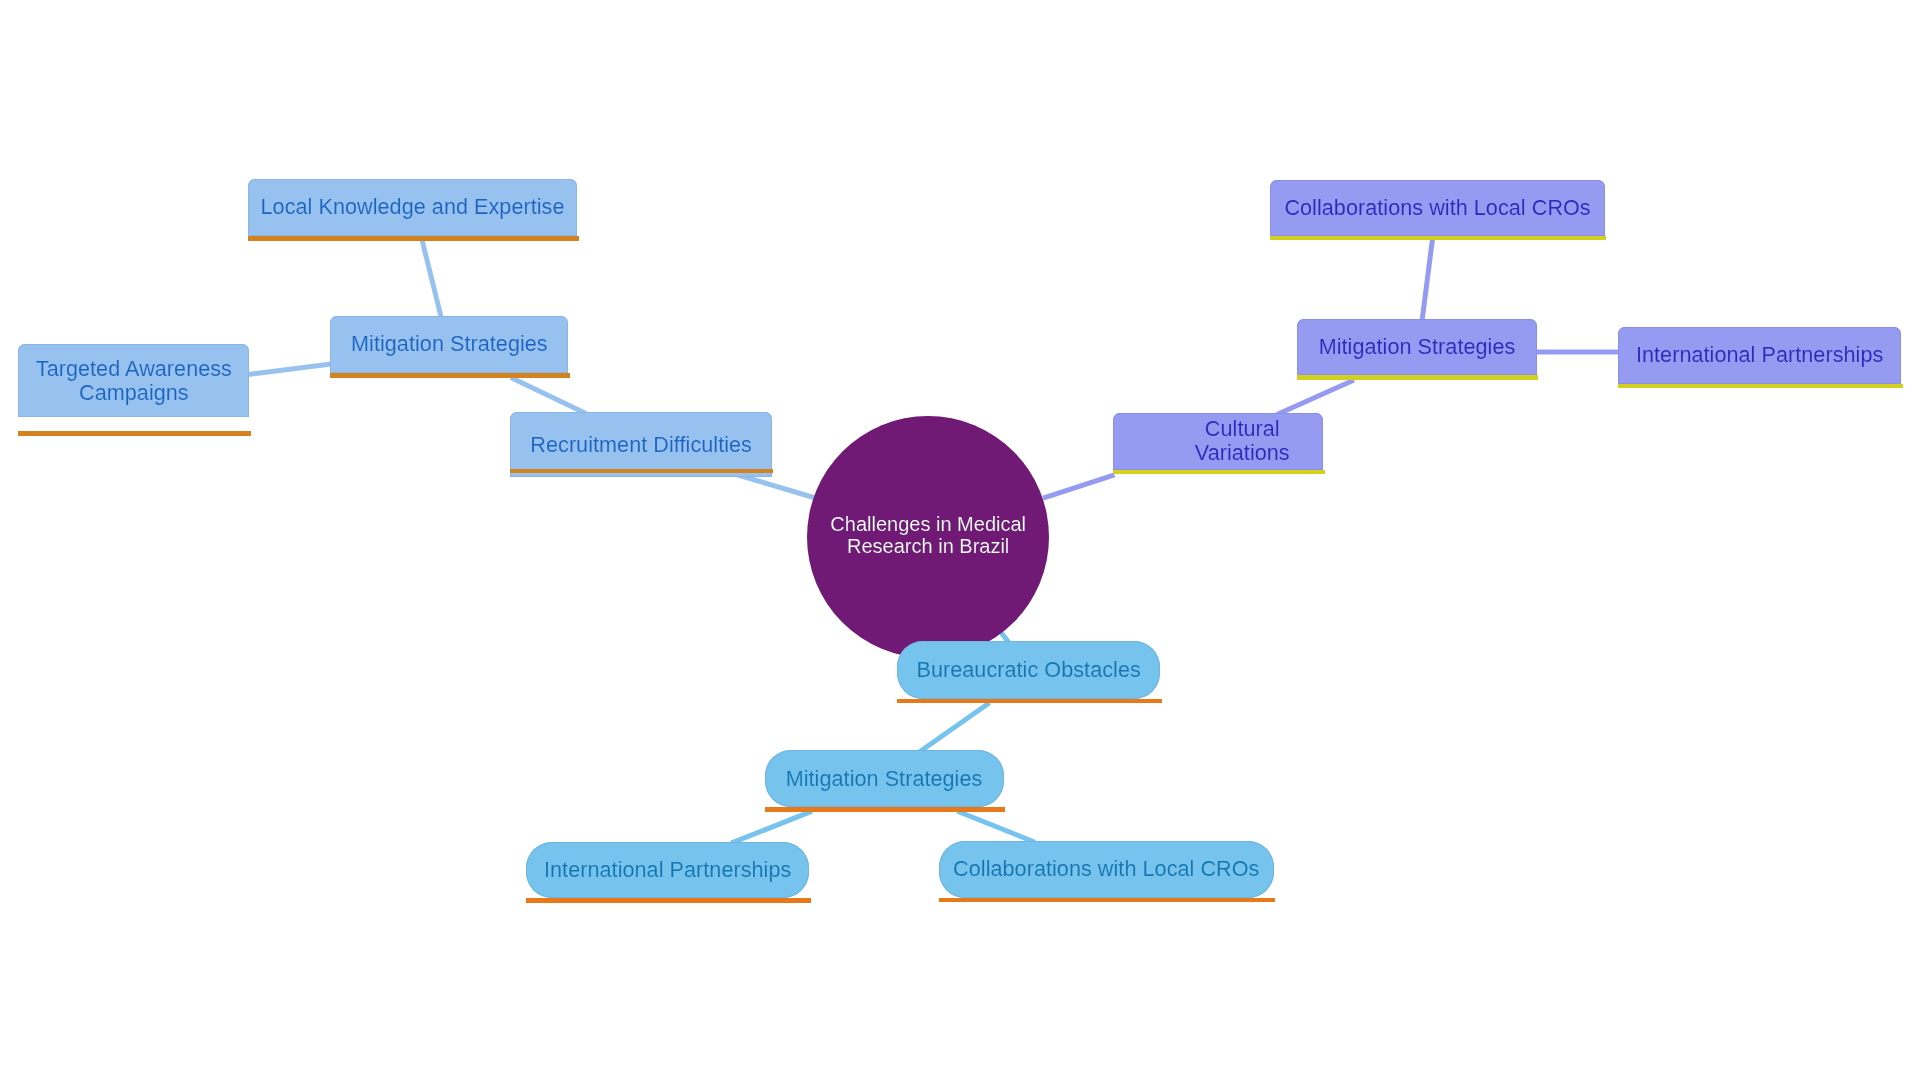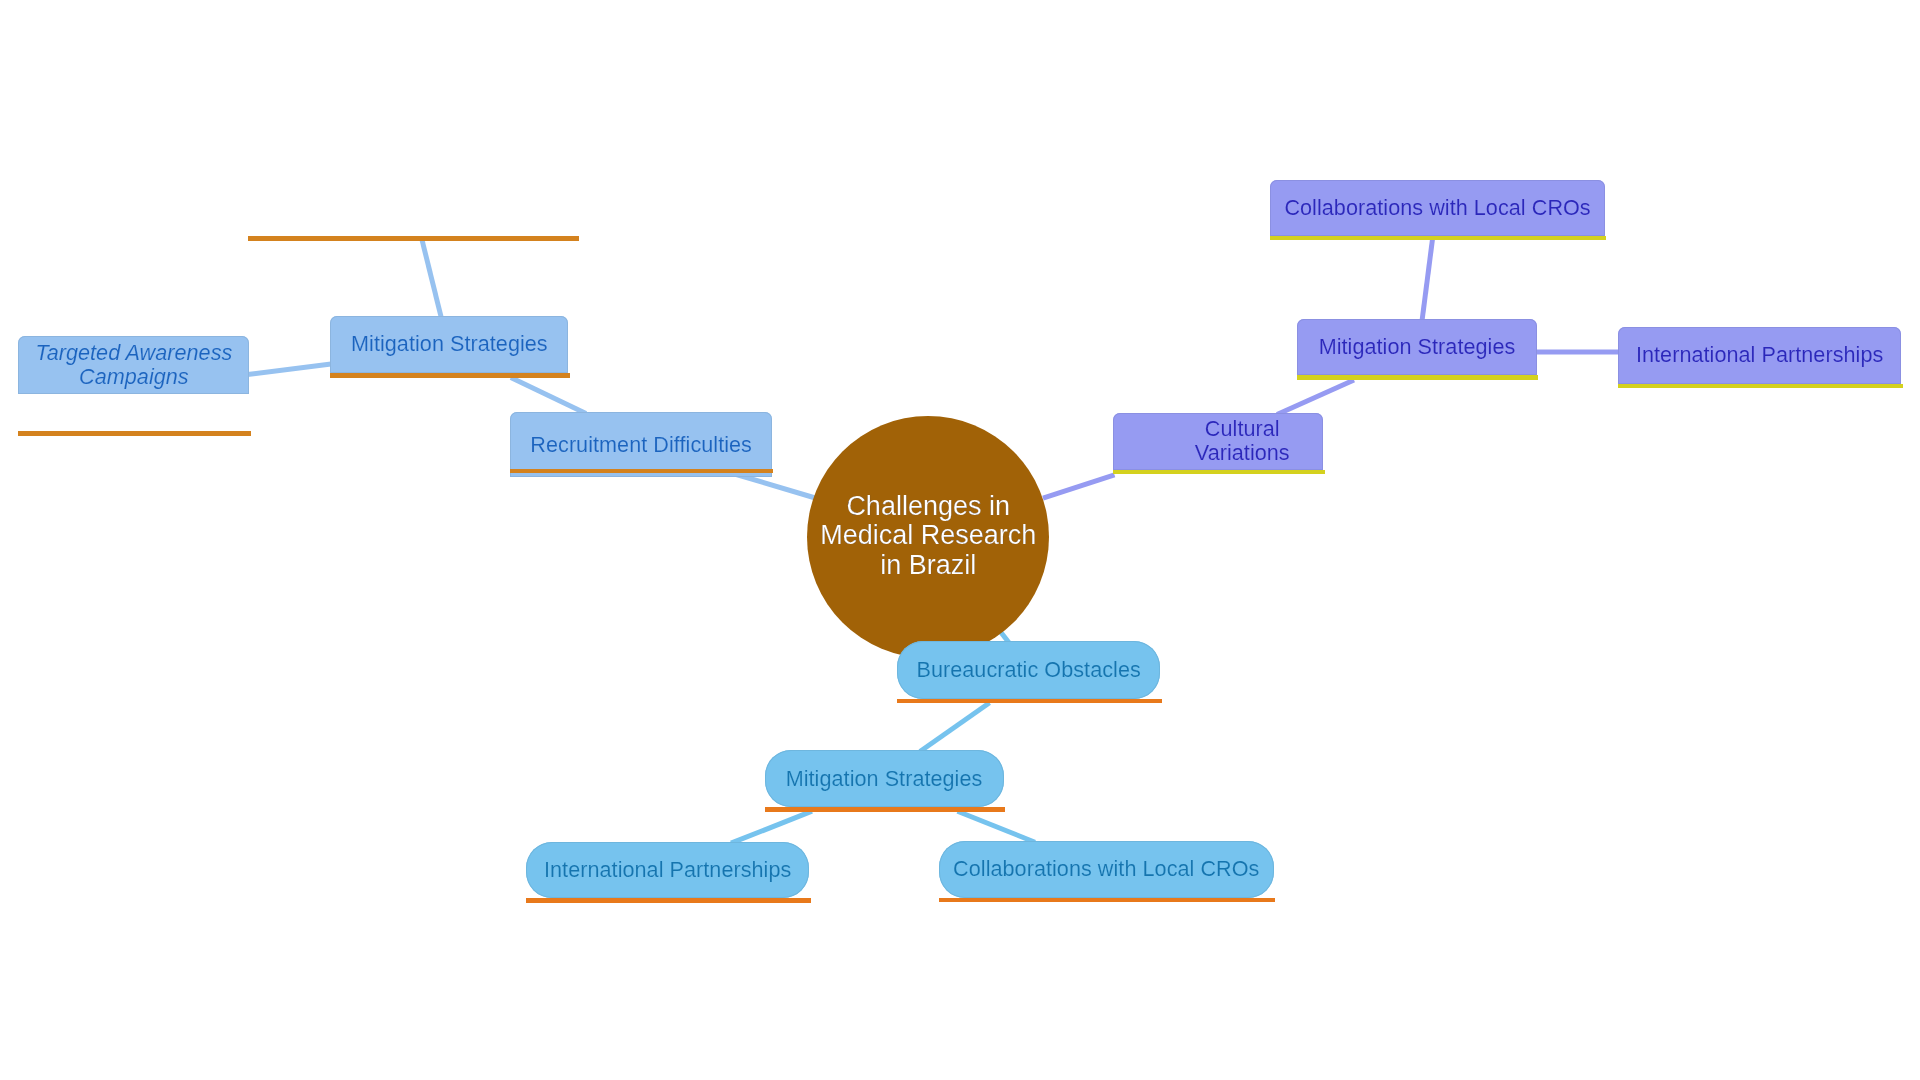--- a/index.html
+++ b/index.html
@@ -25,22 +25,22 @@
   .node.purple{background:#969BF2;color:#2B27BA;
                 box-shadow:inset 0 0 0 1px #8B90E2;
                 -webkit-text-stroke:0.15px #969BF2;}
   .accent.purple{background:#D4D11E;}
   .node.cyan{background:#76C3EE;color:#1574AE;
               box-shadow:inset 0 0 0 1px #6EB6DE;
               border-radius:26px;
               -webkit-text-stroke:0.15px #76C3EE;}
   .accent.cyan{background:#E8791B;}
   .hub{position:absolute;border-radius:50%;display:flex;align-items:center;
-        justify-content:flex-start;text-align:center;background:#a16207;
-        color:#ffffff;font-size:27px;line-height:1.08;
+        justify-content:flex-start;text-align:center;background:#701a75;
+        color:#ffffff;font-size:20px;line-height:1.08;
         -webkit-text-stroke:0.15px #404461;}
 </style>
 </head>
 <body>
 
 <div id="stage">
   <svg id="edges" width="1920" height="1080" viewBox="0 0 1920 1080">
     <line class="edge blue" x1="421.8" y1="239" x2="441.6" y2="319"></line>
     <line class="edge blue" x1="247.5" y1="374.6" x2="333" y2="363.8"></line>
     <line class="edge blue" x1="510.8" y1="377.6" x2="586" y2="413.5"></line>
@@ -50,26 +50,29 @@
     <line class="edge purple" x1="1354" y1="380" x2="1277" y2="414.5"></line>
     <line class="edge purple" x1="1114.5" y1="474.8" x2="1043" y2="498.2"></line>
     <line class="edge cyan" x1="999.5" y1="630.5" x2="1010" y2="644"></line>
     <line class="edge cyan" x1="989.5" y1="702.8" x2="920" y2="751.5"></line>
     <line class="edge cyan" x1="812" y1="811.2" x2="731" y2="843.2"></line>
     <line class="edge cyan" x1="957.5" y1="811.2" x2="1035" y2="842.2"></line>
   </svg>
   <div class="hub" style="left:806.9000000000001px;top:415.7px;width:242.6px;height:242.6px;">
     <span>Challenges in Medical Research in Brazil</span>
   </div>
+  <div class="node blue" style="left:247.8px;top:179.2px;width:329.5px;height:56.6px;">
+    <span class="nlabel">Local Knowledge and Expertise</span>
+  </div>
   <div class="accent blue" style="left:247.8px;top:235.79999999999998px;width:331.0px;height:4.8px;"></div>
   <div class="node blue" style="left:330.4px;top:315.9px;width:238.0px;height:57.0px;">
     <span class="nlabel">Mitigation Strategies</span>
   </div>
   <div class="accent blue" style="left:330.4px;top:372.9px;width:239.5px;height:4.8px;"></div>
-  <div class="node blue" style="left:18.3px;top:336px;width:231.2px;height:58px;font-style:italic;">
+  <div class="node blue" style="left:18.3px;top:344px;width:231.2px;height:73px;">
     <span class="nlabel">Targeted Awareness Campaigns</span>
   </div>
   <div class="accent blue" style="left:18.3px;top:431.3px;width:232.7px;height:4.8px;"></div>
   <div class="node blue" style="left:510.4px;top:412.2px;width:261.5px;height:65px;">
     <span class="nlabel">Recruitment Difficulties</span>
   </div>
   <div class="accent blue" style="left:510.4px;top:468.59999999999997px;width:263.0px;height:4.8px;"></div>
   <div class="node purple" style="left:1270.3px;top:180.0px;width:334.5px;height:55.6px;">
     <span class="nlabel">Collaborations with Local CROs</span>
   </div>

